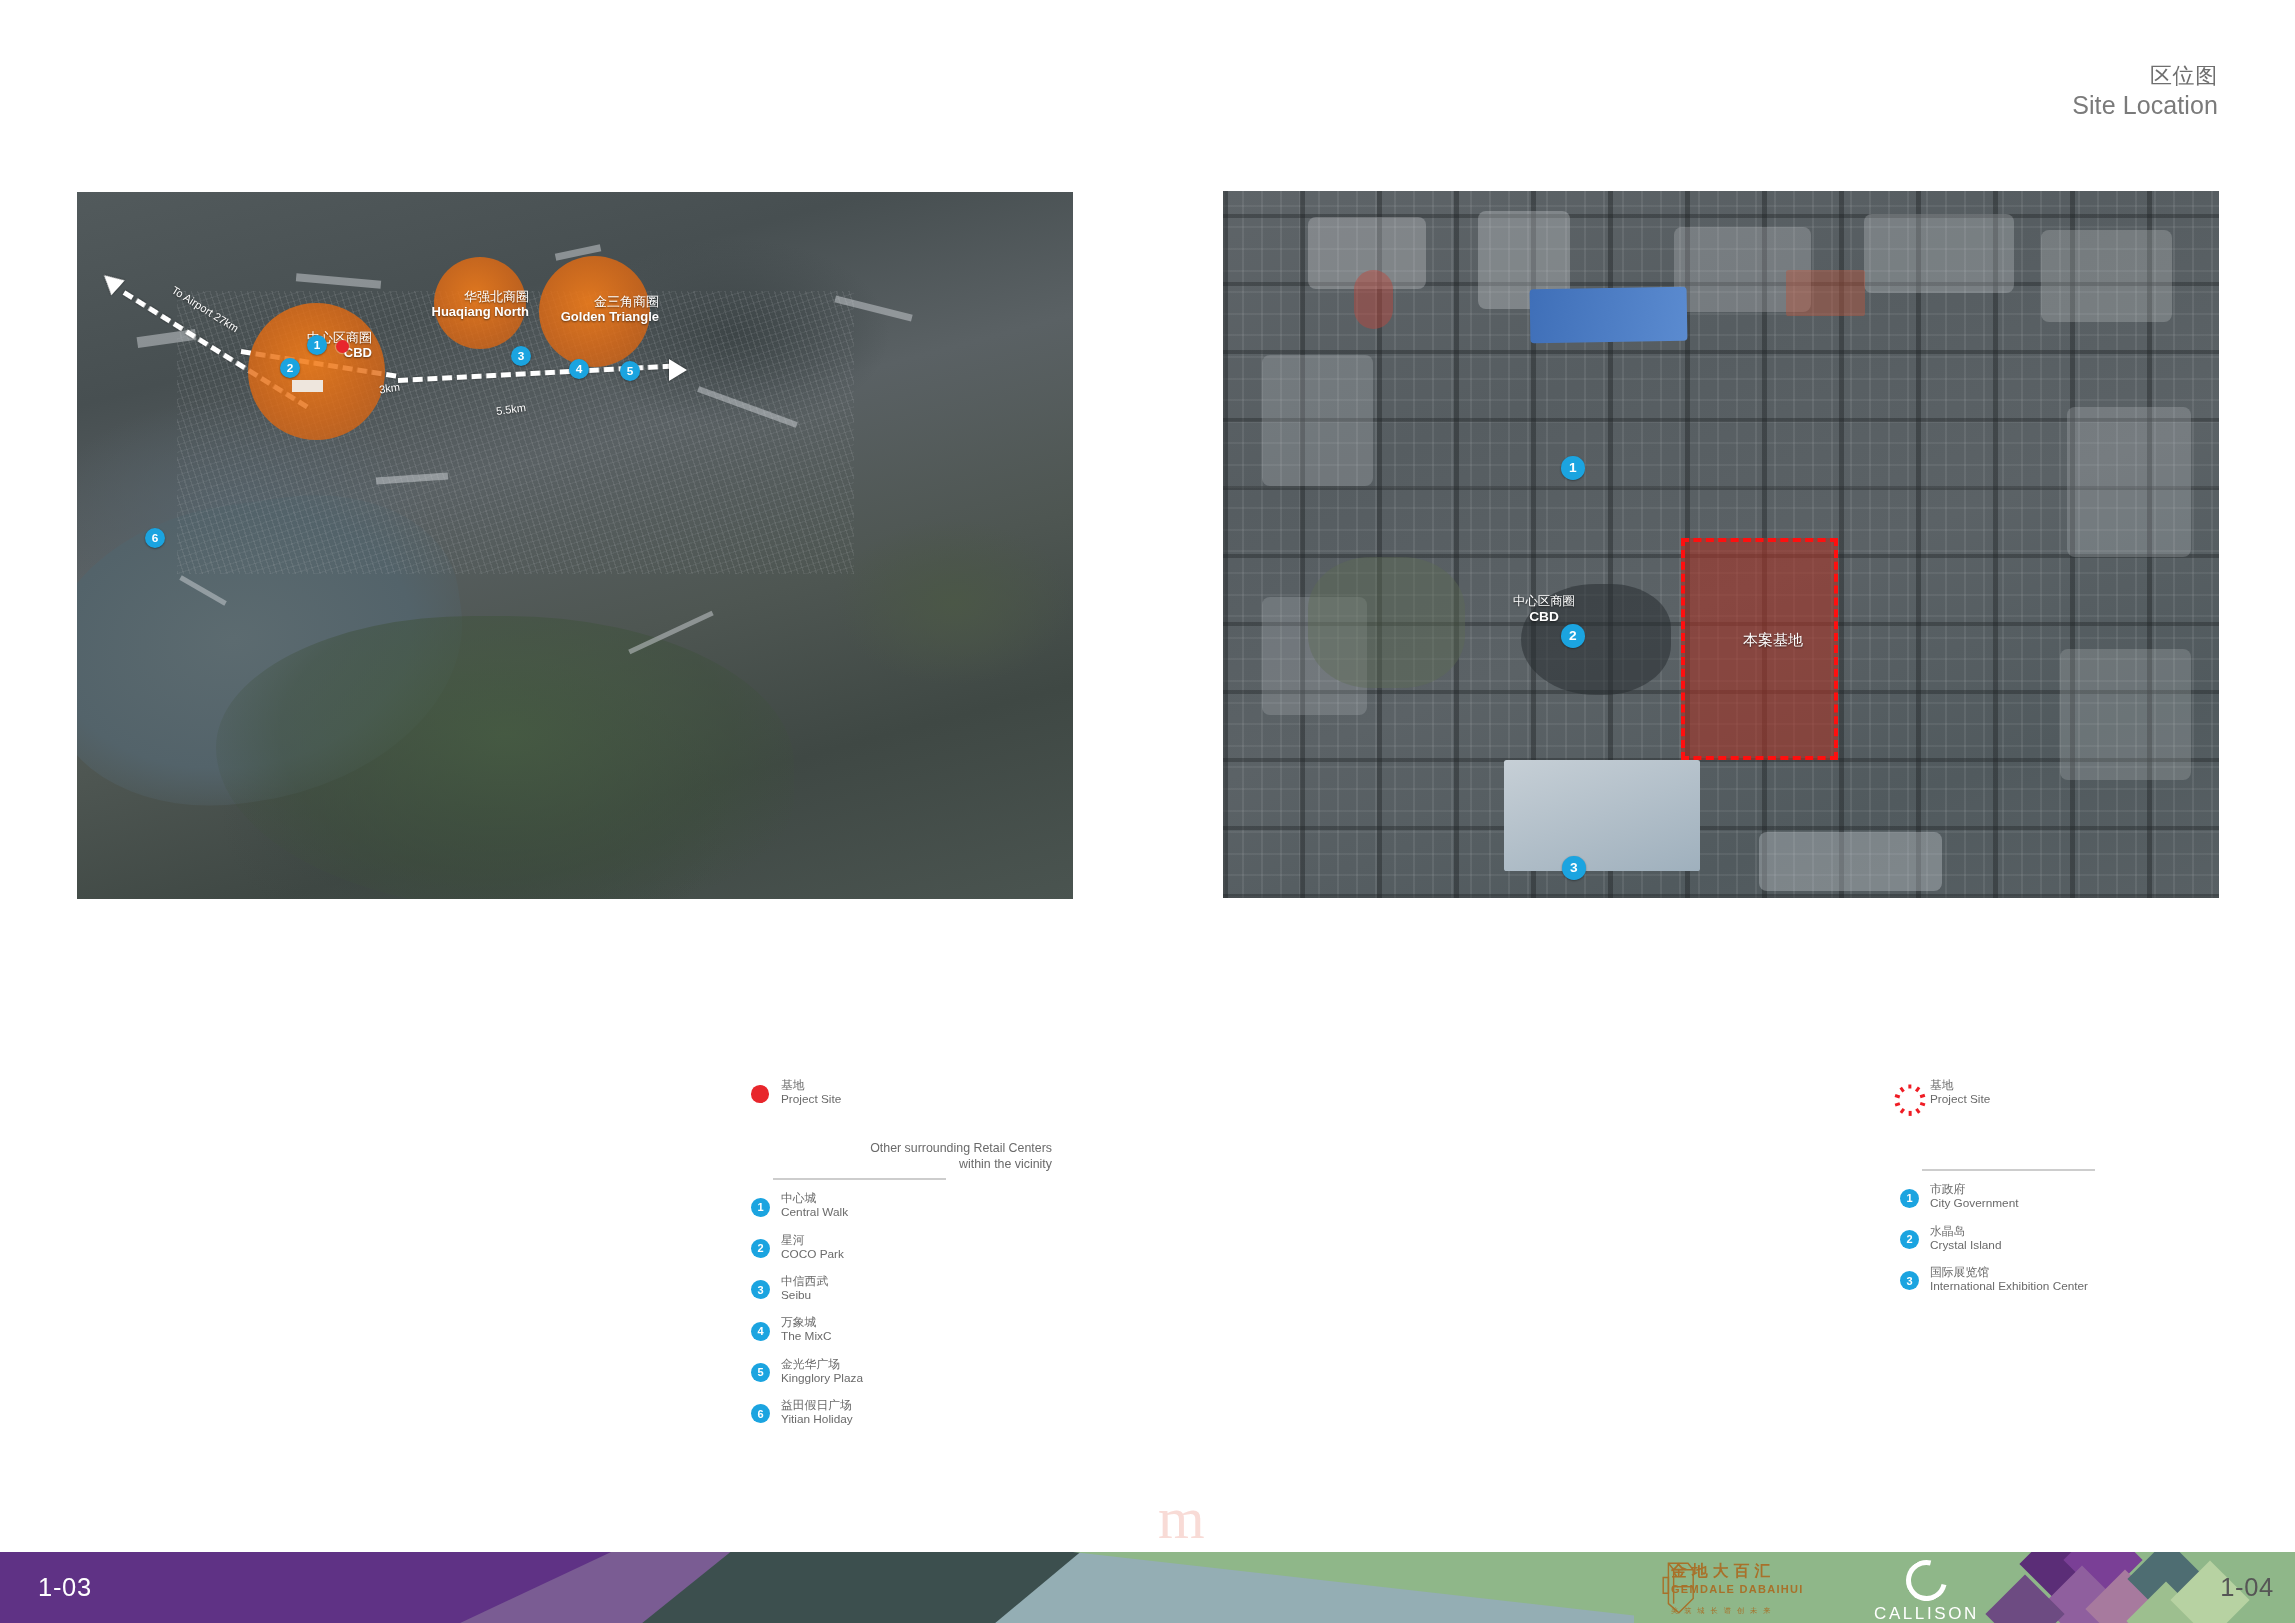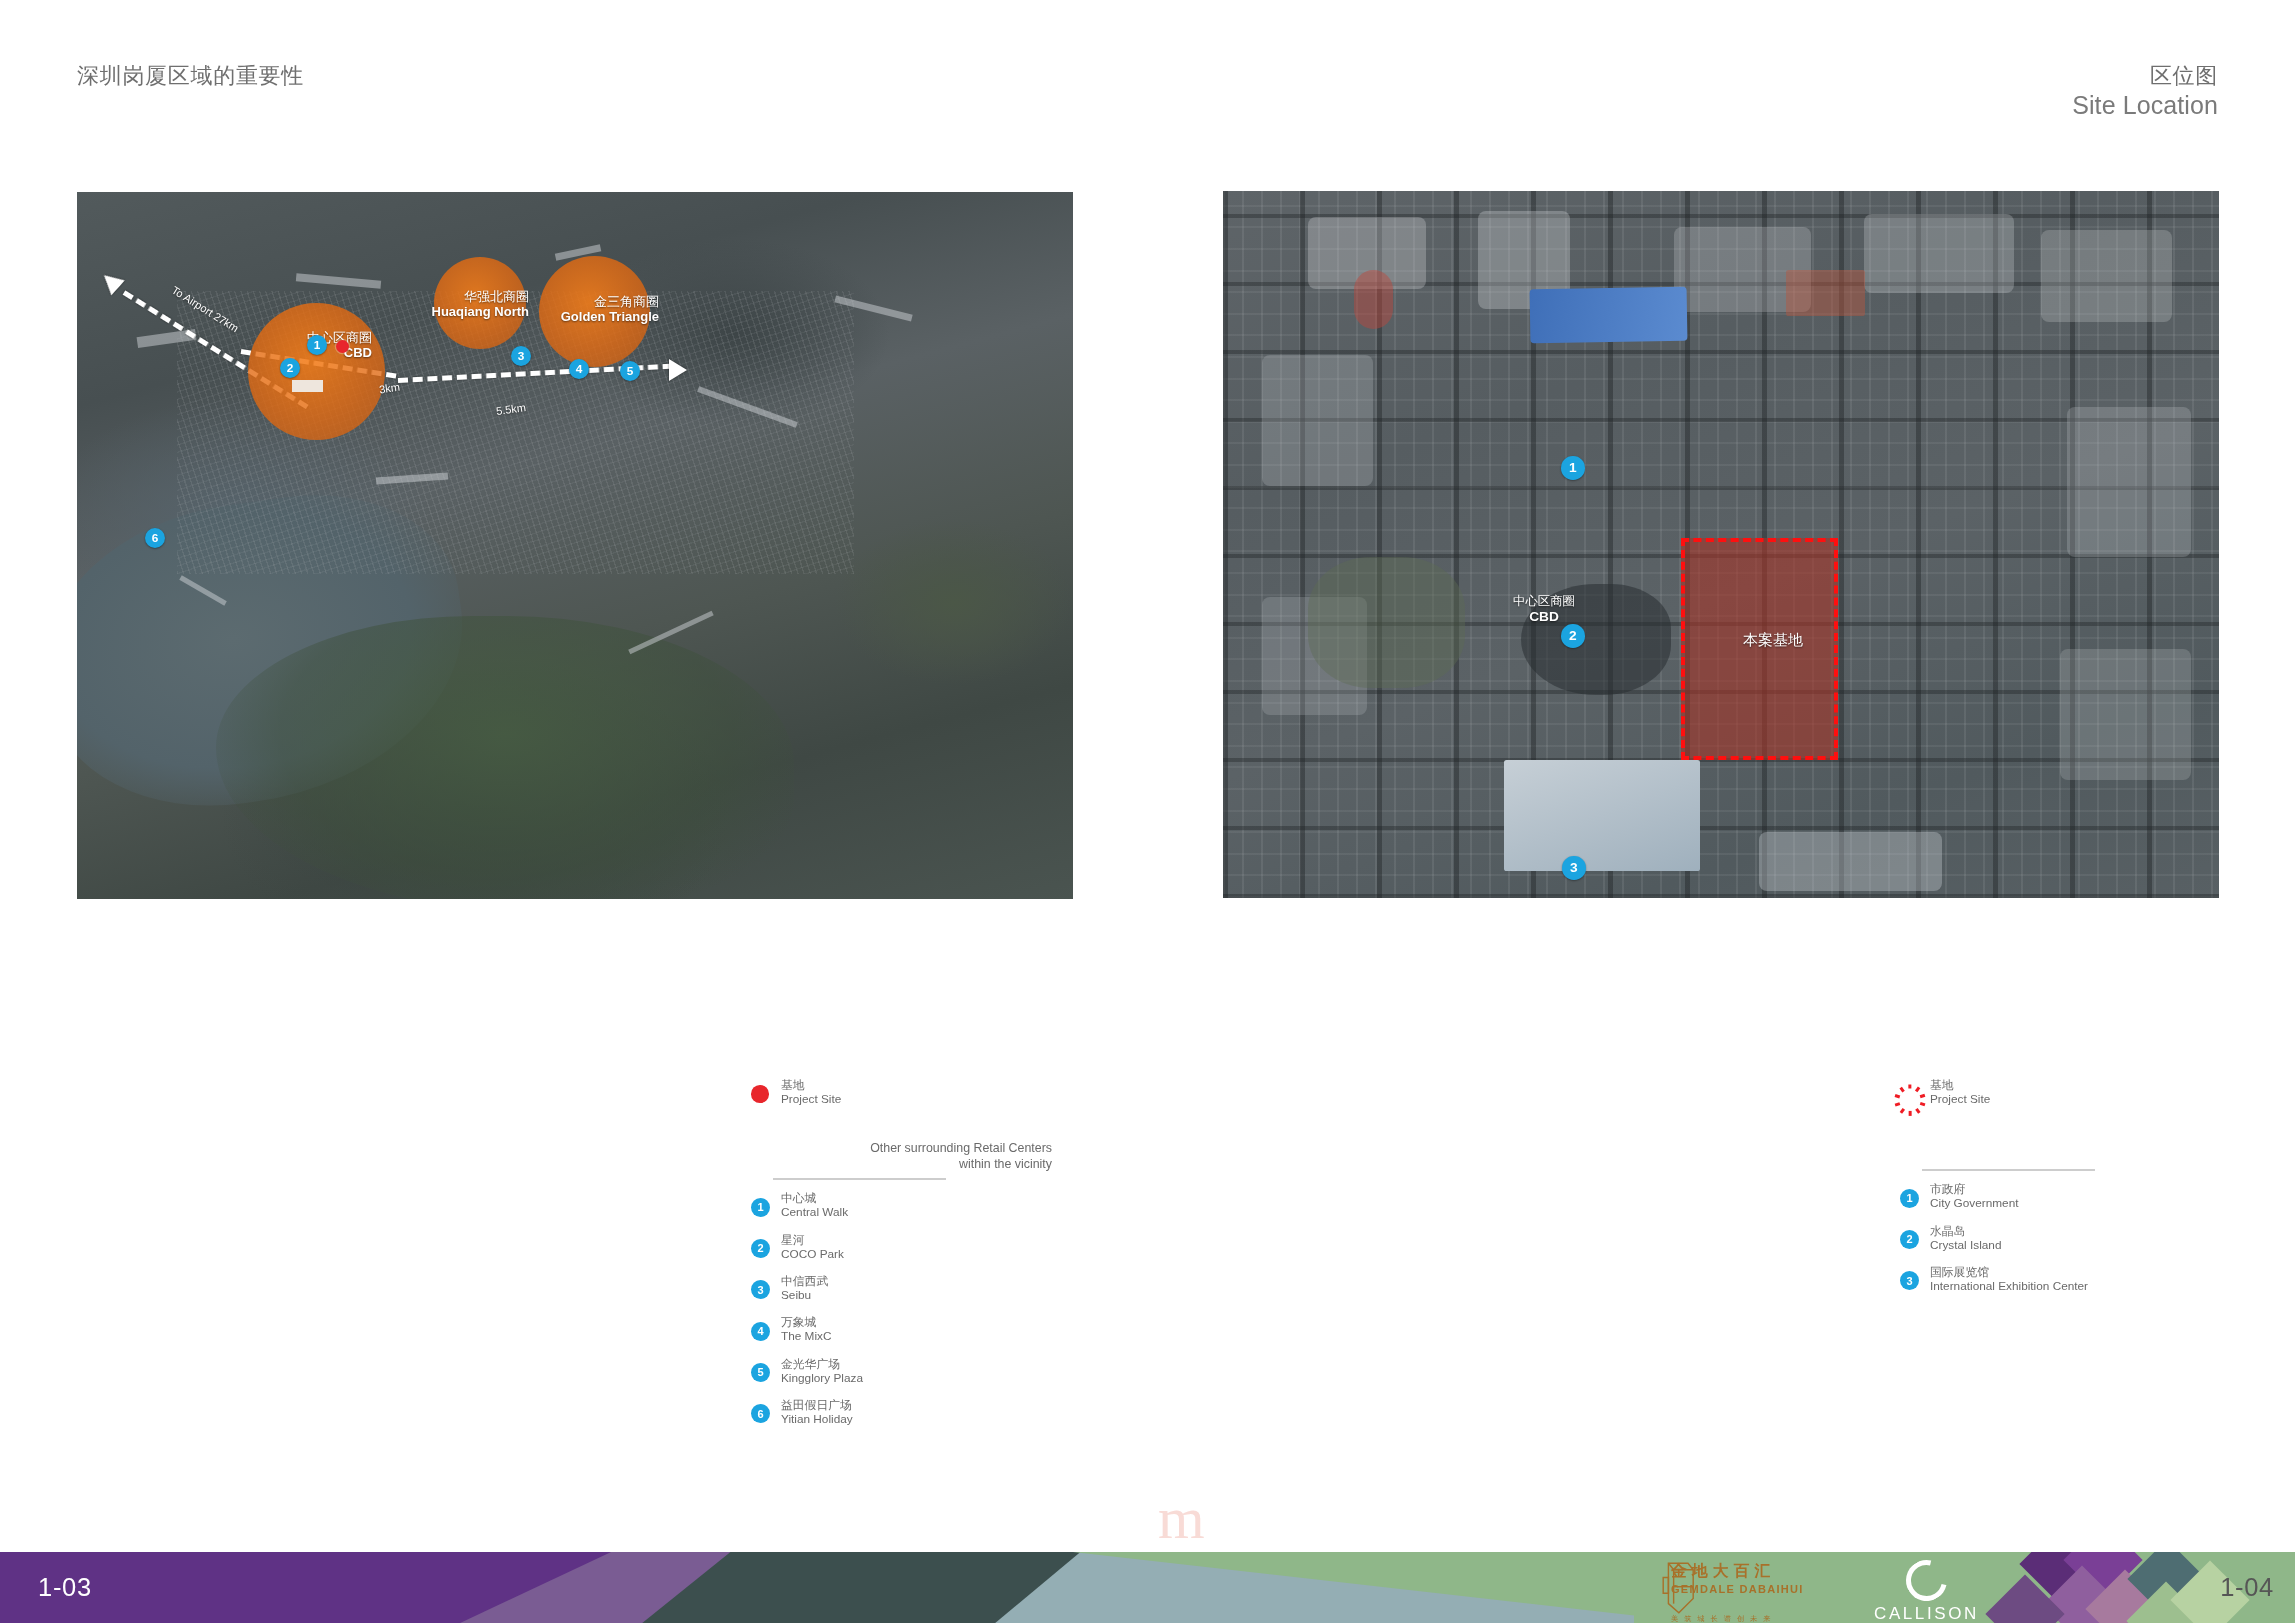--- a/index.html
+++ b/index.html
@@ -141,32 +141,31 @@
   .f-pageL { position:absolute; left:38px; top:1573px; color:#fff; font-size:25.5px; letter-spacing:0.7px; }
   .f-pageR { position:absolute; right:21px; top:1573px; color:#565656; font-size:25.5px; letter-spacing:0.7px; }
 
   .f-greenbar { position:absolute; left:1634px; top:0; width:661px; height:72px; background:#8fb789; }
   .dia { position:absolute; width:56px; height:56px; transform: rotate(45deg); }
 
   .logo-gem { position:absolute; left:1671px; top:1561px; color:#b0782f; }
   .gem-mark { position:absolute; left:1659px; top:1558px; width:41px; height:60px; }
   .gem-cn { font-size:15.7px; font-weight:700; letter-spacing:5.2px; color:#a8712a;}
   .gem-en { font-size:11px; font-weight:700; letter-spacing:1.3px; color:#a8712a; margin-top:1.3px;}
-  .gem-sub { font-size:7.2px; letter-spacing:2px; color:#a8712a; margin-top:19px;}
+  .gem-sub { font-size:7.2px; letter-spacing:2px; color:#a8712a; margin-top:11px;}
   .logo-callison { position:absolute; left:1874px; top:1560px; text-align:center; color:#ffffff; }
   .cal-ring { width:41px;height:41px; border:5.9px solid #fff; border-radius:50%; border-right-color:transparent; transform:rotate(-32deg); margin:0 auto; }
   .cal-txt { font-size:17px; font-weight:400; letter-spacing:2.6px; margin-top:3.3px; }
 </style>
 </head>
 <body>
 
 <div id="board">
 
   <div class="hdr-left">
-    <div class="hdr-cn">深圳岗厦区域的重要性</div>
   </div>
   <div class="hdr-right">
     <div class="hdr-cn">区位图</div>
     <div class="hdr-en">Site Location</div>
   </div>
 
   <div class="map" id="map-left">
     <div class="sat sat-left"></div>
     <div class="water-left"></div>
     <div class="green-left"></div>

